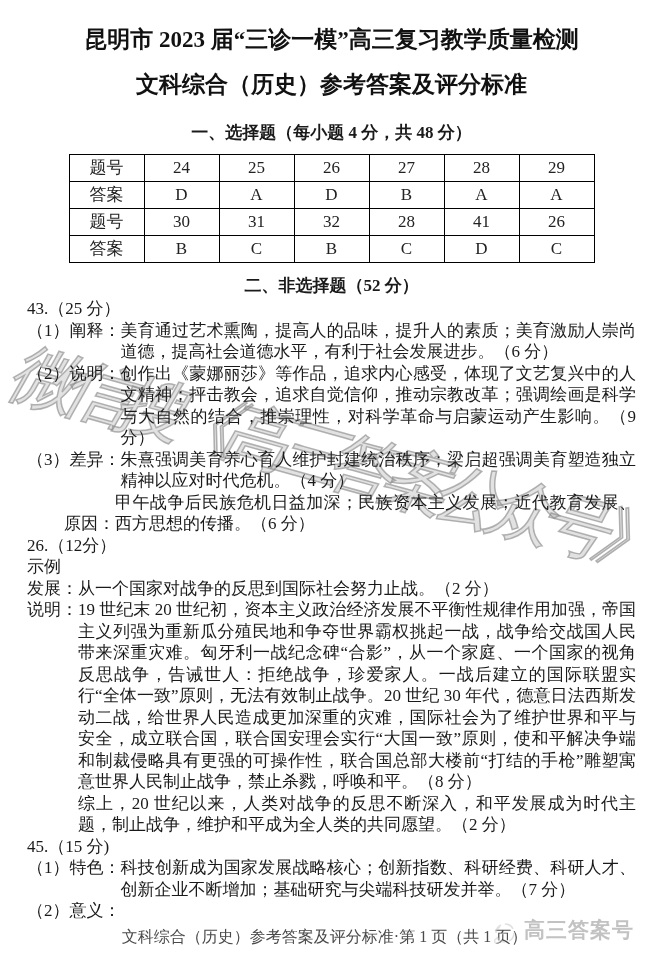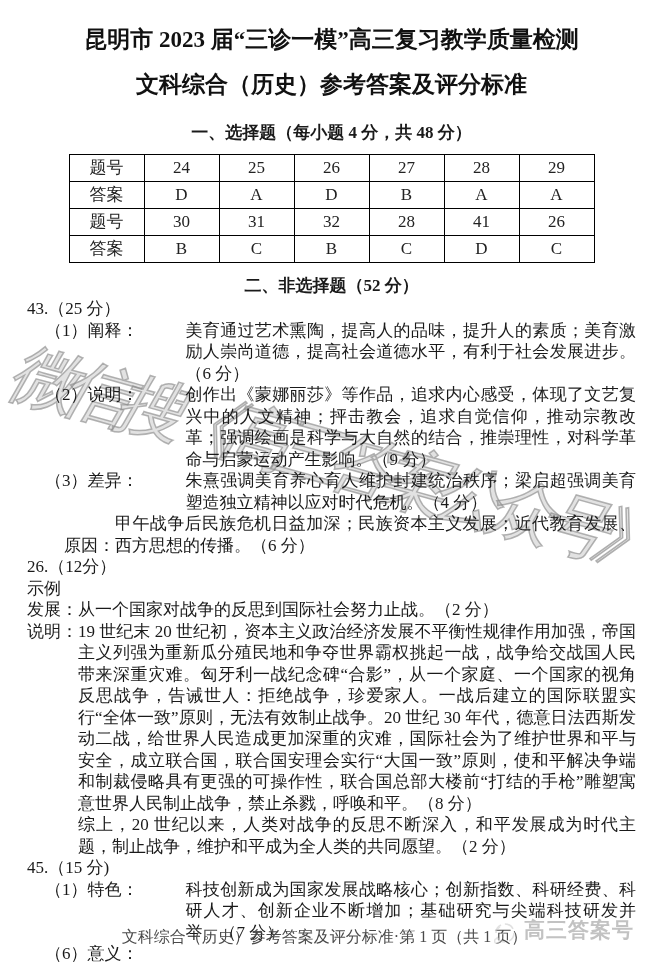--- a/index.html
+++ b/index.html
@@ -35,21 +35,21 @@
     height:26px;
     padding:0;
     font-size:17px;
     color:#222;
   }
   table.ans td.hd{width:74px;}
   .q-heading{line-height:21.5px;}
   .ans-row{display:flex;align-items:flex-start;}
   .ans-row .lbl{white-space:nowrap;flex:0 0 auto;}
   .ans-row .txt{flex:1 1 auto;text-align:justify;text-justify:inter-ideograph;}
-  .indent-paren{margin-left:18px;gap:47px;}
+  .indent-paren{margin-left:0;}
   .indent-reason{margin-left:37px;align-items:flex-end;}
   .plain-line{line-height:21.5px;}
   .conclusion{margin-left:51px;text-align:justify;}
   .watermark{
     position:absolute;
     left:14px;top:360px;
     z-index:0;
     font-size:68px;
     letter-spacing:-13px;
     font-style:italic;
@@ -170,21 +170,21 @@
     </div>
     <div class="conclusion">综上，20 世纪以来，人类对战争的反思不断深入，和平发展成为时代主题，制止战争，维护和平成为全人类的共同愿望。（2 分）</div>
 
     <div class="q-heading">45.（15 分)</div>
 
     <div class="ans-row indent-paren">
       <span class="lbl">（1）特色：</span>
       <span class="txt">科技创新成为国家发展战略核心；创新指数、科研经费、科研人才、创新企业不断增加；基础研究与尖端科技研发并举。（7 分）</span>
     </div>
     <div class="ans-row indent-paren">
-      <span class="lbl">（6）意义：</span>
+      <span class="lbl">（2）意义：</span>
     </div>
 
   </div>
 
   <div class="footer">
     <div class="page-info">文科综合（历史）参考答案及评分标准·第 1 页（共 1 页）</div>
     <div class="brand">
       <svg class="brand-icon" viewBox="0 0 28 28">
         <circle cx="15" cy="13" r="9" fill="none" stroke="#c8c8c8" stroke-width="1.6" stroke-dasharray="10 4"></circle>
         <circle cx="7" cy="21" r="2.4" fill="none" stroke="#cccccc" stroke-width="1.4"></circle>

